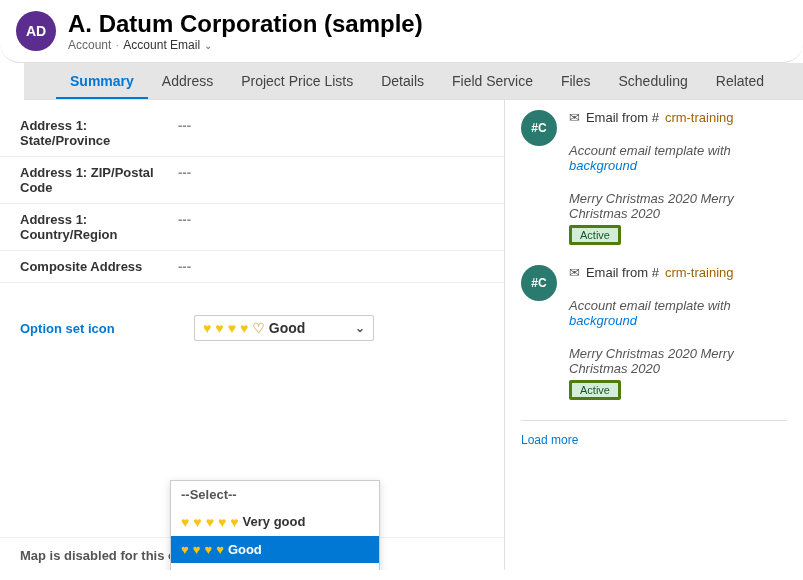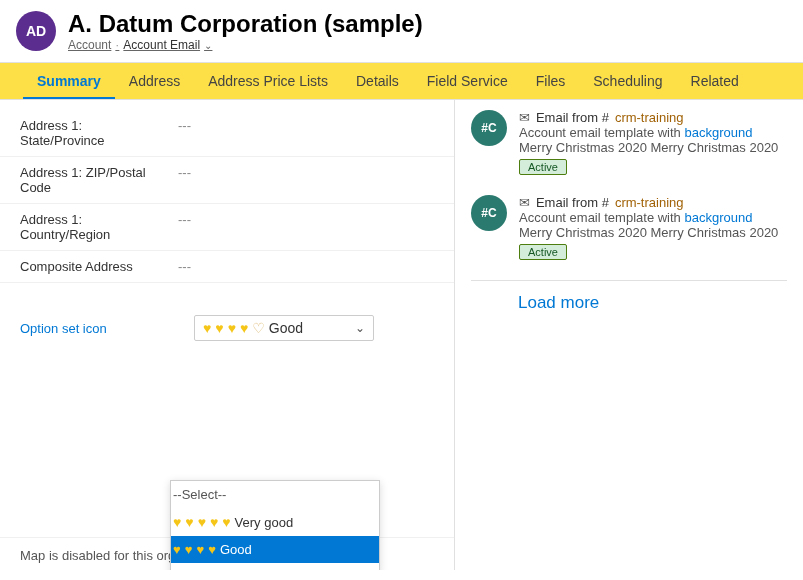--- a/index.html
+++ b/index.html
@@ -1,76 +1,76 @@
 <!DOCTYPE html>
 <html><head>
   <meta charset="utf-8">
   <style>
     * { box-sizing: border-box; margin: 0; padding: 0; }
     body { font-family: 'Segoe UI', sans-serif; font-size: 14px; background: #fff; color: #333; overflow: hidden; width: 803px; height: 580px; }
 
     
-    .header { display: flex; align-items: center; padding: 10px 16px; border-bottom: 1px solid #e0e0e0; background: #fff; }
+    .header { display: flex; align-items: center; padding: 10px 16px; border-bottom: 1px solid #e0e0e0; background: #fff; border-radius: 20px; }
     .avatar { width: 40px; height: 40px; border-radius: 50%; background: #5b2d8e; color: #fff; display: flex; align-items: center; justify-content: center; font-size: 14px; font-weight: bold; margin-right: 12px; flex-shrink: 0; }
     .header-info { display: flex; flex-direction: column; }
     .header-title { font-size: 24px; font-weight: 600; color: #000; }
-    .header-sub { font-size: 12px; color: #666; display: flex; align-items: center; gap: 4px; text-decoration: underline; }
+    .header-sub { font-size: 12px; color: #666; display: flex; align-items: center; gap: 4px; }
     .header-sub .dot { color: #999; }
     .header-sub .account-main { color: #333; font-weight: 500; }
     .dropdown-arrow { font-size: 10px; color: #666; }
 
     
-    .nav { display: flex; border-bottom: 1px solid #e0e0e0; background: #fde047; padding: 0 23px; }
+    .nav { display: flex; border-bottom: 1px solid #e0e0e0; background: #e5e5e5; padding: 0 32px; margin-left: 24px; }
     .nav-item { padding: 10px 14px; font-size: 14px; color: #444; cursor: pointer; position: relative; white-space: nowrap; }
     .nav-item.active { color: #0078d4; font-weight: 600; }
     .nav-item.active::after { content: ''; position: absolute; bottom: 0; left: 0; right: 0; height: 2px; background: #0078d4; }
 
     
     .main { display: flex; height: calc(580px - 110px); overflow: hidden; }
 
     
-    .left-panel { width: 455px; border-right: 1px solid #e0e0e0; overflow-y: auto; padding: 10px 0; position: relative; }
+    .left-panel { width: 505px; border-right: 1px solid #e0e0e0; overflow-y: auto; padding: 10px 0; position: relative; font-weight: bold; }
     .field-row { padding: 8px 20px; border-bottom: 1px solid #f0f0f0; display: flex; gap: 8px; }
     .field-label { width: 150px; color: #333; font-size: 13px; flex-shrink: 0; }
     .field-value { color: #333; font-size: 13px; }
     .field-value.empty { color: #888; }
 
     .option-row { padding: 8px 20px; display: flex; align-items: center; gap: 24px; }
     .option-label { width: 150px; color: #0078d4; font-size: 13px; flex-shrink: 0; }
 
     
     .dropdown-trigger { display: flex; align-items: center; border: 1px solid #ccc; border-radius: 2px; padding: 4px 8px; background: #fff; cursor: pointer; min-width: 180px; justify-content: space-between; gap: 8px; }
     .dropdown-trigger .trigger-content { display: flex; align-items: center; gap: 4px; }
     .dropdown-icon { font-size: 12px; color: #555; }
 
     
     .dropdown-menu { position: absolute; left: 170px; top: 380px; width: 210px; background: #fff; border: 1px solid #ccc; box-shadow: 0 2px 8px rgba(0,0,0,0.15); z-index: 10; }
-    .dropdown-option { padding: 6px 2px; cursor: pointer; display: flex; align-items: flex-end; gap: 4px; font-size: 13px; color: #333; }
+    .dropdown-option { padding: 6px 10px; cursor: pointer; display: flex; align-items: flex-start; gap: 4px; font-size: 13px; color: #333; }
     .dropdown-option.selected { background: #0078d4; color: #fff; }
     .dropdown-option.select-placeholder { color: #555; }
 
     .heart { color: #f5c518; font-size: 14px; }
     .heart-empty { color: #e0c080; font-size: 14px; }
 
     
     .map-notice { padding: 10px 20px; color: #555; font-size: 13px; border-top: 1px solid #f0f0f0; margin-top: 8px; }
 
     
     .right-panel { flex: 1; overflow-y: auto; padding: 10px 16px; }
     .activity-item { display: flex; gap: 12px; margin-bottom: 20px; }
     .activity-avatar { width: 36px; height: 36px; border-radius: 50%; background: #2b7a6f; color: #fff; display: flex; align-items: center; justify-content: center; font-size: 12px; font-weight: bold; flex-shrink: 0; }
     .activity-content { flex: 1; }
     .activity-title { font-size: 13px; color: #333; display: flex; align-items: center; gap: 6px; }
     .activity-title .email-icon { color: #555; font-size: 13px; }
     .activity-title .link { color: #a16207; font-weight: 500; }
-    .activity-desc { font-size: 13px; color: #555; margin-top: 0; }
+    .activity-desc { font-size: 13px; color: #555; margin-top: 18px; font-style: italic; }
     .activity-desc .highlight { color: #0078d4; }
-    .activity-badge { display: inline-block; background: #d4edda; color: #155724; border: 1px solid #4d7c0f; border-radius: 2px; font-size: 11px; padding: 1px 8px; margin-top: 4px; }
-
-    .load-more { color: #0078d4; cursor: pointer; font-size: 17px; padding: 4px 0; margin-left: 47px; }
+    .activity-badge { display: inline-block; background: #d4edda; color: #155724; border: 3px solid #4d7c0f; border-radius: 2px; font-size: 11px; padding: 1px 8px; margin-top: 4px; }
+
+    .load-more { color: #0078d4; cursor: pointer; font-size: 12px; padding: 4px 0; }
 
     .divider { border: none; border-top: 1px solid #e0e0e0; margin: 8px 0; }
   </style>
 </head>
 <body>
 
 <div class="header">
   <div class="avatar">AD</div>
   <div class="header-info">
     <div class="header-title">A. Datum Corporation (sample)</div>
@@ -79,21 +79,21 @@
       <span class="dot">·</span>
       <span class="account-main">Account Email</span>
       <span class="dropdown-arrow">⌄</span>
     </div>
   </div>
 </div>
 
 <nav class="nav">
   <div class="nav-item active">Summary</div>
   <div class="nav-item">Address</div>
-  <div class="nav-item">Address Price Lists</div>
+  <div class="nav-item">Project Price Lists</div>
   <div class="nav-item">Details</div>
   <div class="nav-item">Field Service</div>
   <div class="nav-item">Files</div>
   <div class="nav-item">Scheduling</div>
   <div class="nav-item">Related</div>
 </nav>
 
 <div class="main">
 
   <div class="left-panel">

